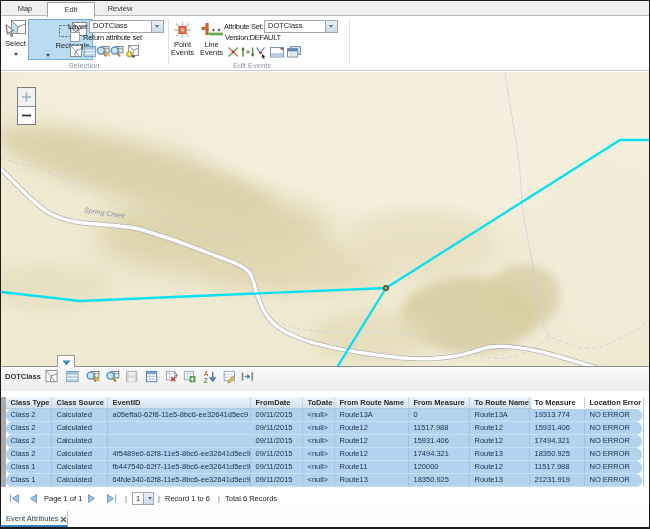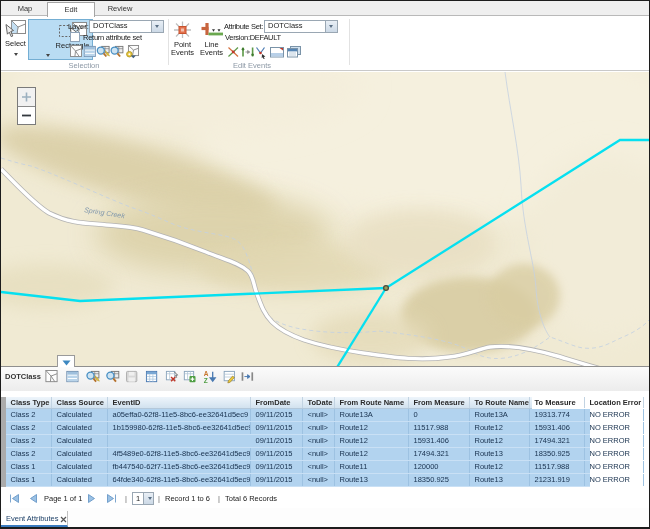--- a/index.html
+++ b/index.html
@@ -28,21 +28,21 @@
 .zoomctl{position:absolute;left:16px;top:15px;width:19px;height:38px;border:1px solid #7a7a7a;background:#fff;box-sizing:border-box;}
 .zplus{position:absolute;left:0;top:0;width:17px;height:18px;background:#f1f1f1;border-bottom:1px solid #8a8a8a;}
 .zminus{position:absolute;left:0;top:19px;width:17px;height:17px;background:#fff;}
 .collapse{position:absolute;left:57px;top:355px;width:16px;height:11px;background:#fff;border:1px solid #9a9a9a;border-bottom:none;text-align:center;z-index:5;}
 .ptoolbar{position:absolute;left:1px;top:367px;width:648px;height:24px;background:linear-gradient(#fbfbfb,#ececec);}
 .ptitle{position:absolute;left:4px;top:5px;font-size:7.5px;font-weight:bold;color:#333;}
 .grid{position:absolute;left:1px;top:397px;width:648px;height:90px;font-size:7.5px;}
 .gutter{position:absolute;left:0;top:0;width:5px;height:90px;background:#ababab;}
 .ghead{position:absolute;left:5px;top:0;width:526px;height:12px;background:linear-gradient(#eef5fb,#d2e2ef);border-bottom:1px solid #b4c8da;box-sizing:border-box;}
 .ghead .c{position:absolute;top:0;height:11px;line-height:11px;font-weight:bold;color:#2a2a2a;border-right:1px solid #c2d3e2;box-sizing:border-box;padding-left:4.5px;overflow:hidden;white-space:nowrap;}
-.grow{position:absolute;left:5px;width:584px;height:13px;background:#b2d3ef;border-bottom:1px solid #c9e0f5;box-sizing:border-box;}
+.grow{position:absolute;left:5px;width:636px;height:13px;background:#b2d3ef;border-bottom:1px solid #c9e0f5;box-sizing:border-box;border-radius:6px;}
 .grow .c{position:absolute;top:0;height:12px;line-height:12px;color:#17304d;border-right:1px solid #9dc2e2;box-sizing:border-box;padding-left:4.5px;overflow:hidden;white-space:nowrap;}
 .pager{position:absolute;left:1px;top:489px;width:648px;height:19px;background:#fff;font-size:7.5px;color:#222;}
 .pgtxt{position:absolute;top:5px;white-space:nowrap;}
 .status{position:absolute;left:1px;top:508px;width:648px;height:19px;background:#fdfdfd;}
 .statline{position:absolute;left:1px;top:511px;width:648px;height:1px;background:#d8d8d8;}
 .stab{position:absolute;left:0;top:3px;width:67px;height:16px;background:#fff;border-right:1px solid #c0c0c0;border-bottom:2px solid #3a7bbf;box-sizing:border-box;font-size:7.5px;color:#1c3f66;}
 </style>
 </head>
 <body>
 <div class="tabbar">
@@ -354,21 +354,20 @@
 <div class="c" style="left:297px;width:32px;">&lt;null&gt;</div>
 <div class="c" style="left:329px;width:74px;">Route13A</div>
 <div class="c" style="left:403px;width:61px;">0</div>
 <div class="c" style="left:464px;width:60px;">Route13A</div>
 <div class="c" style="left:524px;width:55px;">19313.774</div>
 <div class="c" style="left:579px;width:59px;">NO ERROR</div>
 </div>
 <div class="grow" style="top:25px;">
 <div class="c" style="left:0px;width:46px;">Class 2</div>
 <div class="c" style="left:46px;width:56px;">Calculated</div>
-<div class="c" style="left:102px;width:143px;">1b159980-62f8-11e5-8bc6-ee32641d5ec9</div>
 <div class="c" style="left:245px;width:52px;">09/11/2015</div>
 <div class="c" style="left:297px;width:32px;">&lt;null&gt;</div>
 <div class="c" style="left:329px;width:74px;">Route12</div>
 <div class="c" style="left:403px;width:61px;">11517.988</div>
 <div class="c" style="left:464px;width:60px;">Route12</div>
 <div class="c" style="left:524px;width:55px;">15931.406</div>
 <div class="c" style="left:579px;width:59px;">NO ERROR</div>
 </div>
 <div class="grow" style="top:38px;">
 <div class="c" style="left:0px;width:46px;">Class 2</div>

